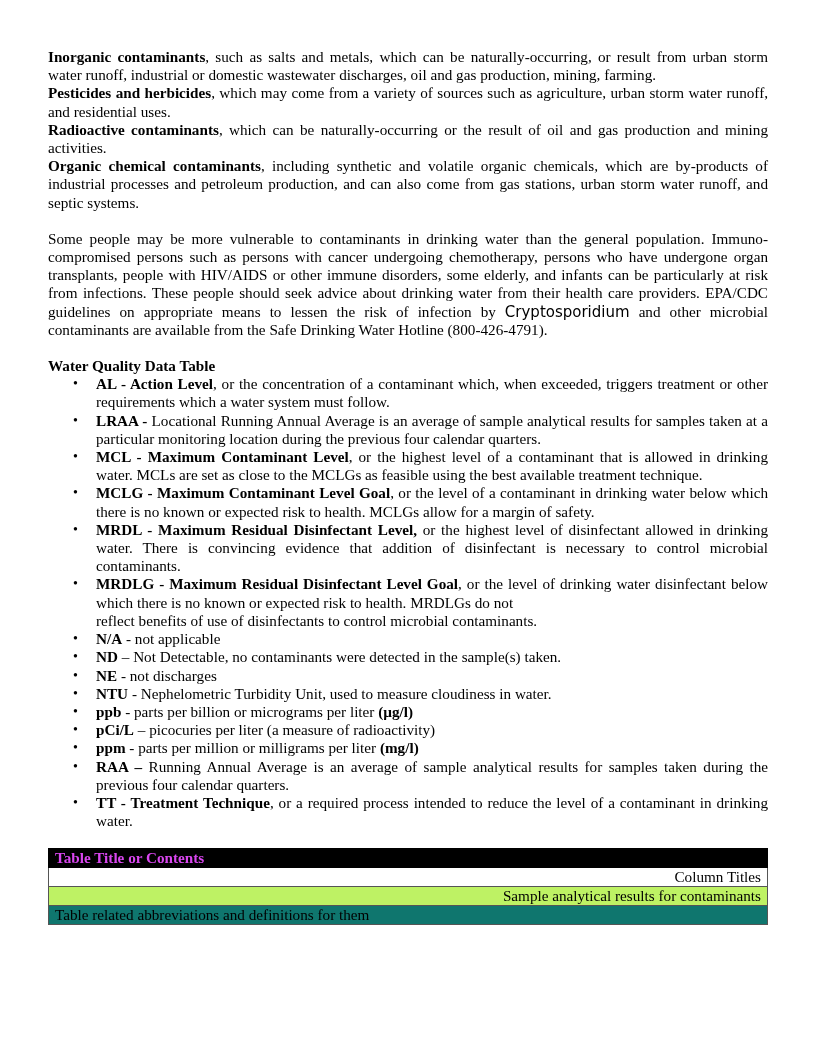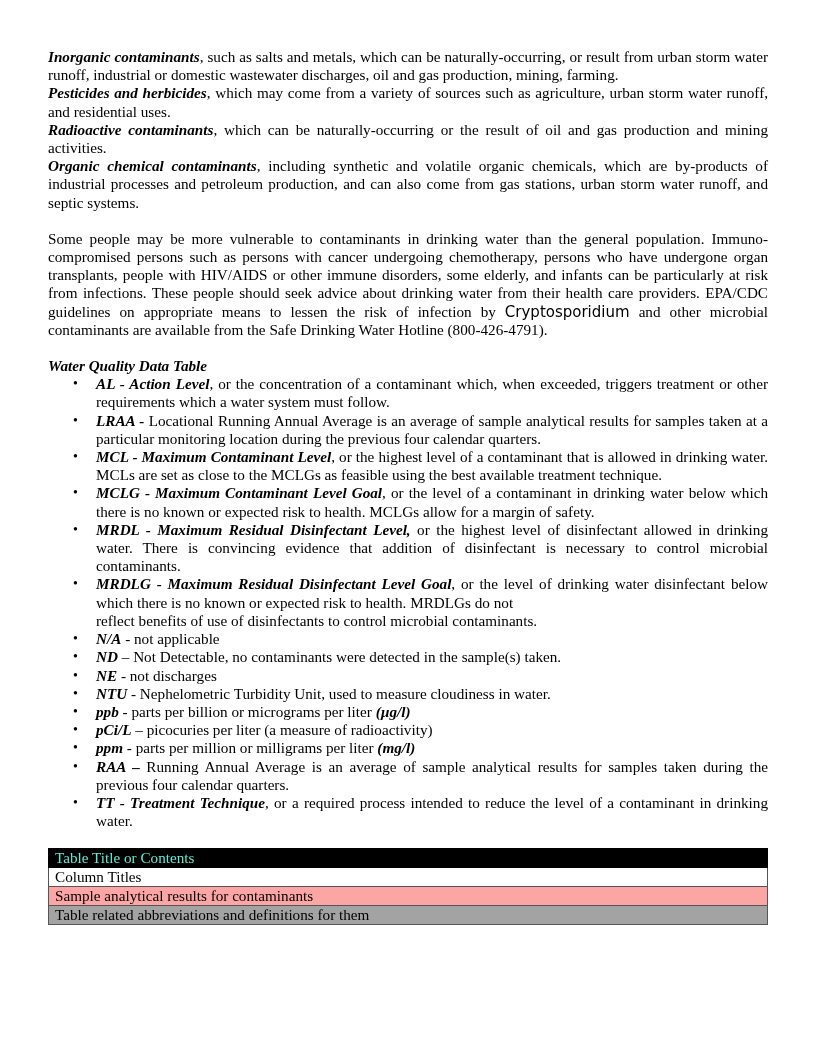--- a/index.html
+++ b/index.html
@@ -20,21 +20,21 @@
     .page {
       position: absolute;
       left: 48px;
       top: 48px;
       width: 720px;
     }
     p {
       margin: 0;
       text-align: justify;
     }
-    b { font-weight: bold; font-style: italic; }
+    b { font-weight: bold; }
     .sans {
       font-family: "DejaVu Sans", sans-serif;
       font-size: 15px;
     }
     .gap { height: 18px; }
     ul.defs {
       margin: 0;
       padding: 0;
       list-style: none;
     }
@@ -54,24 +54,24 @@
       width: 720px;
       margin-top: 0;
     }
     table.colors td {
       border: 1px solid #555555;
       padding: 0 6px;
       height: 18px;
       line-height: 18px;
       font-size: 15.2px;
     }
-    tr.row-title td { background: #000000; color: #5eead4; border-color: #000000; }
-    tr.row-cols td { background: #ffffff; }
-    tr.row-results td { background: #fca5a5; }
-    tr.row-abbr td { background: #a3a3a3; }
+    tr.row-title td { background: #000000; color: #d946ef; border-color: #000000; font-weight: bold; }
+    tr.row-cols td { background: #ffffff; text-align: right; }
+    tr.row-results td { background: #bef264; text-align: right; }
+    tr.row-abbr td { background: #0f766e; }
   </style>
 </head>
 <body>
 
 <div class="page">
 
   <section>
     <p><b>Inorganic contaminants</b><span>, such as salts and metals, which can be naturally-occurring, or result from urban storm water runoff, industrial or domestic wastewater discharges, oil and gas production, mining, farming.</span></p>
     <p><b>Pesticides and herbicides</b><span>, which may come from a variety of sources such as agriculture, urban storm water runoff, and residential uses.</span></p>
     <p><b>Radioactive contaminants</b><span>, which can be naturally-occurring or the result of oil and gas production and mining activities.</span></p>

